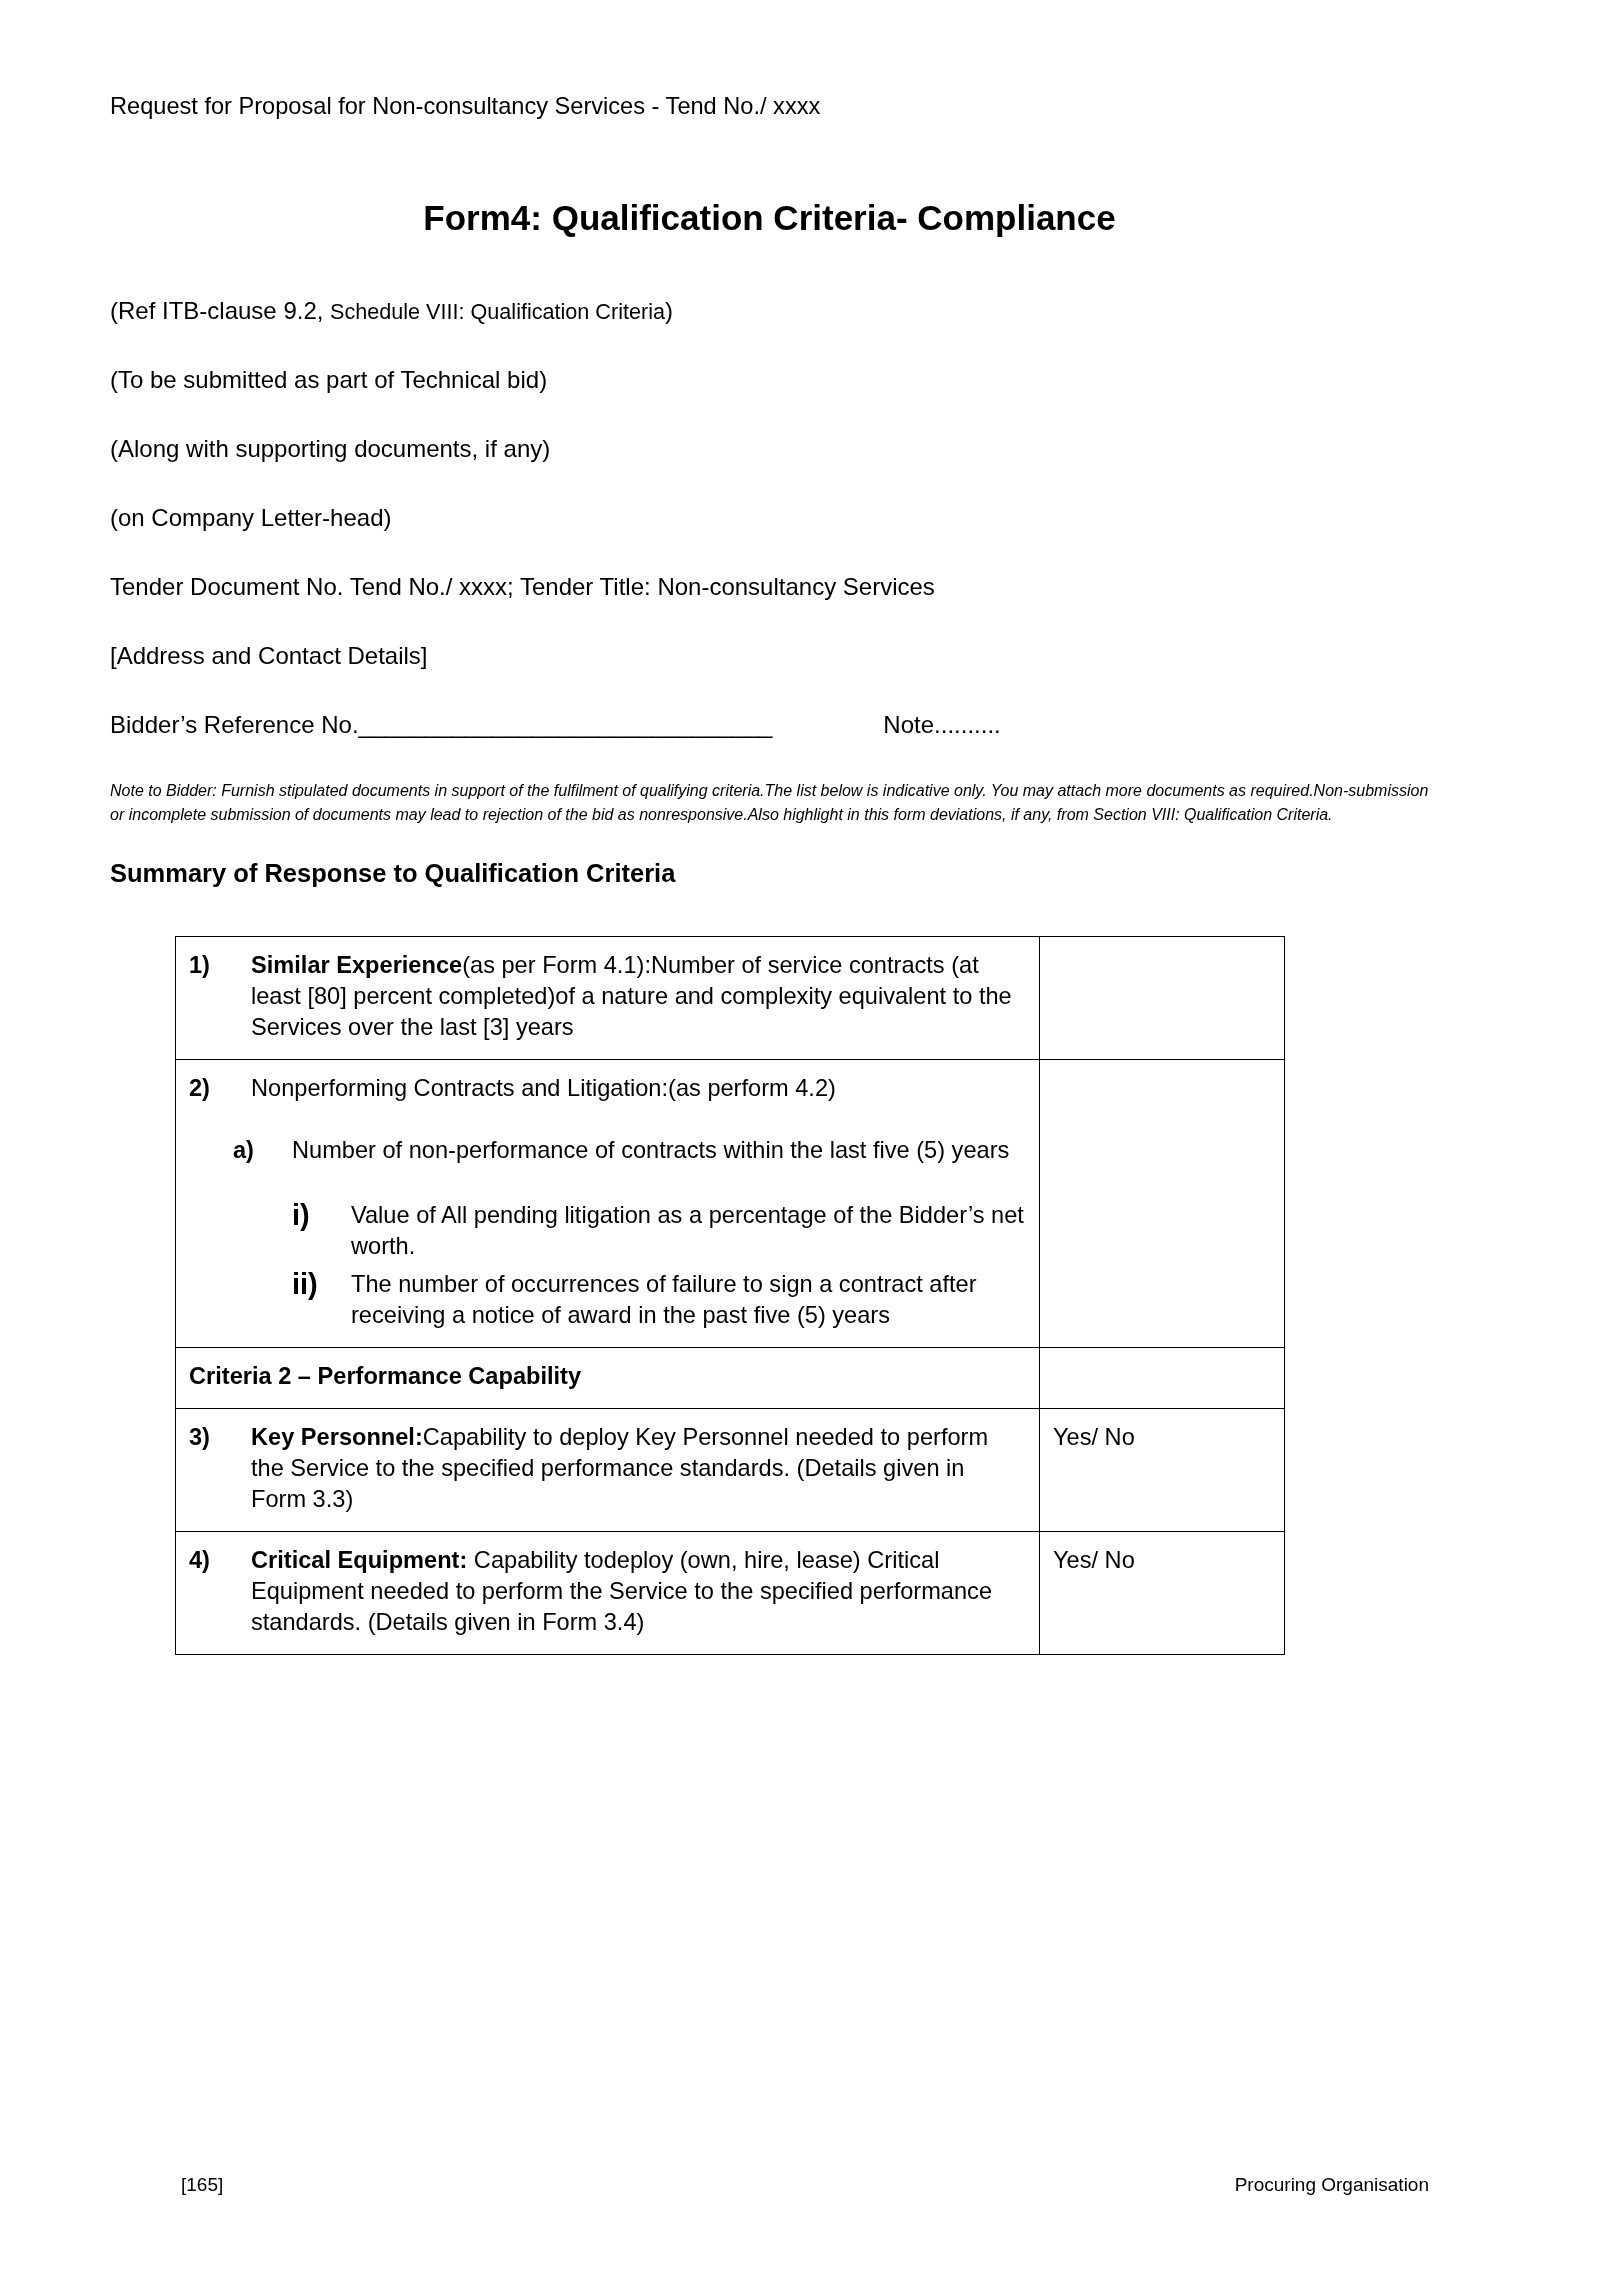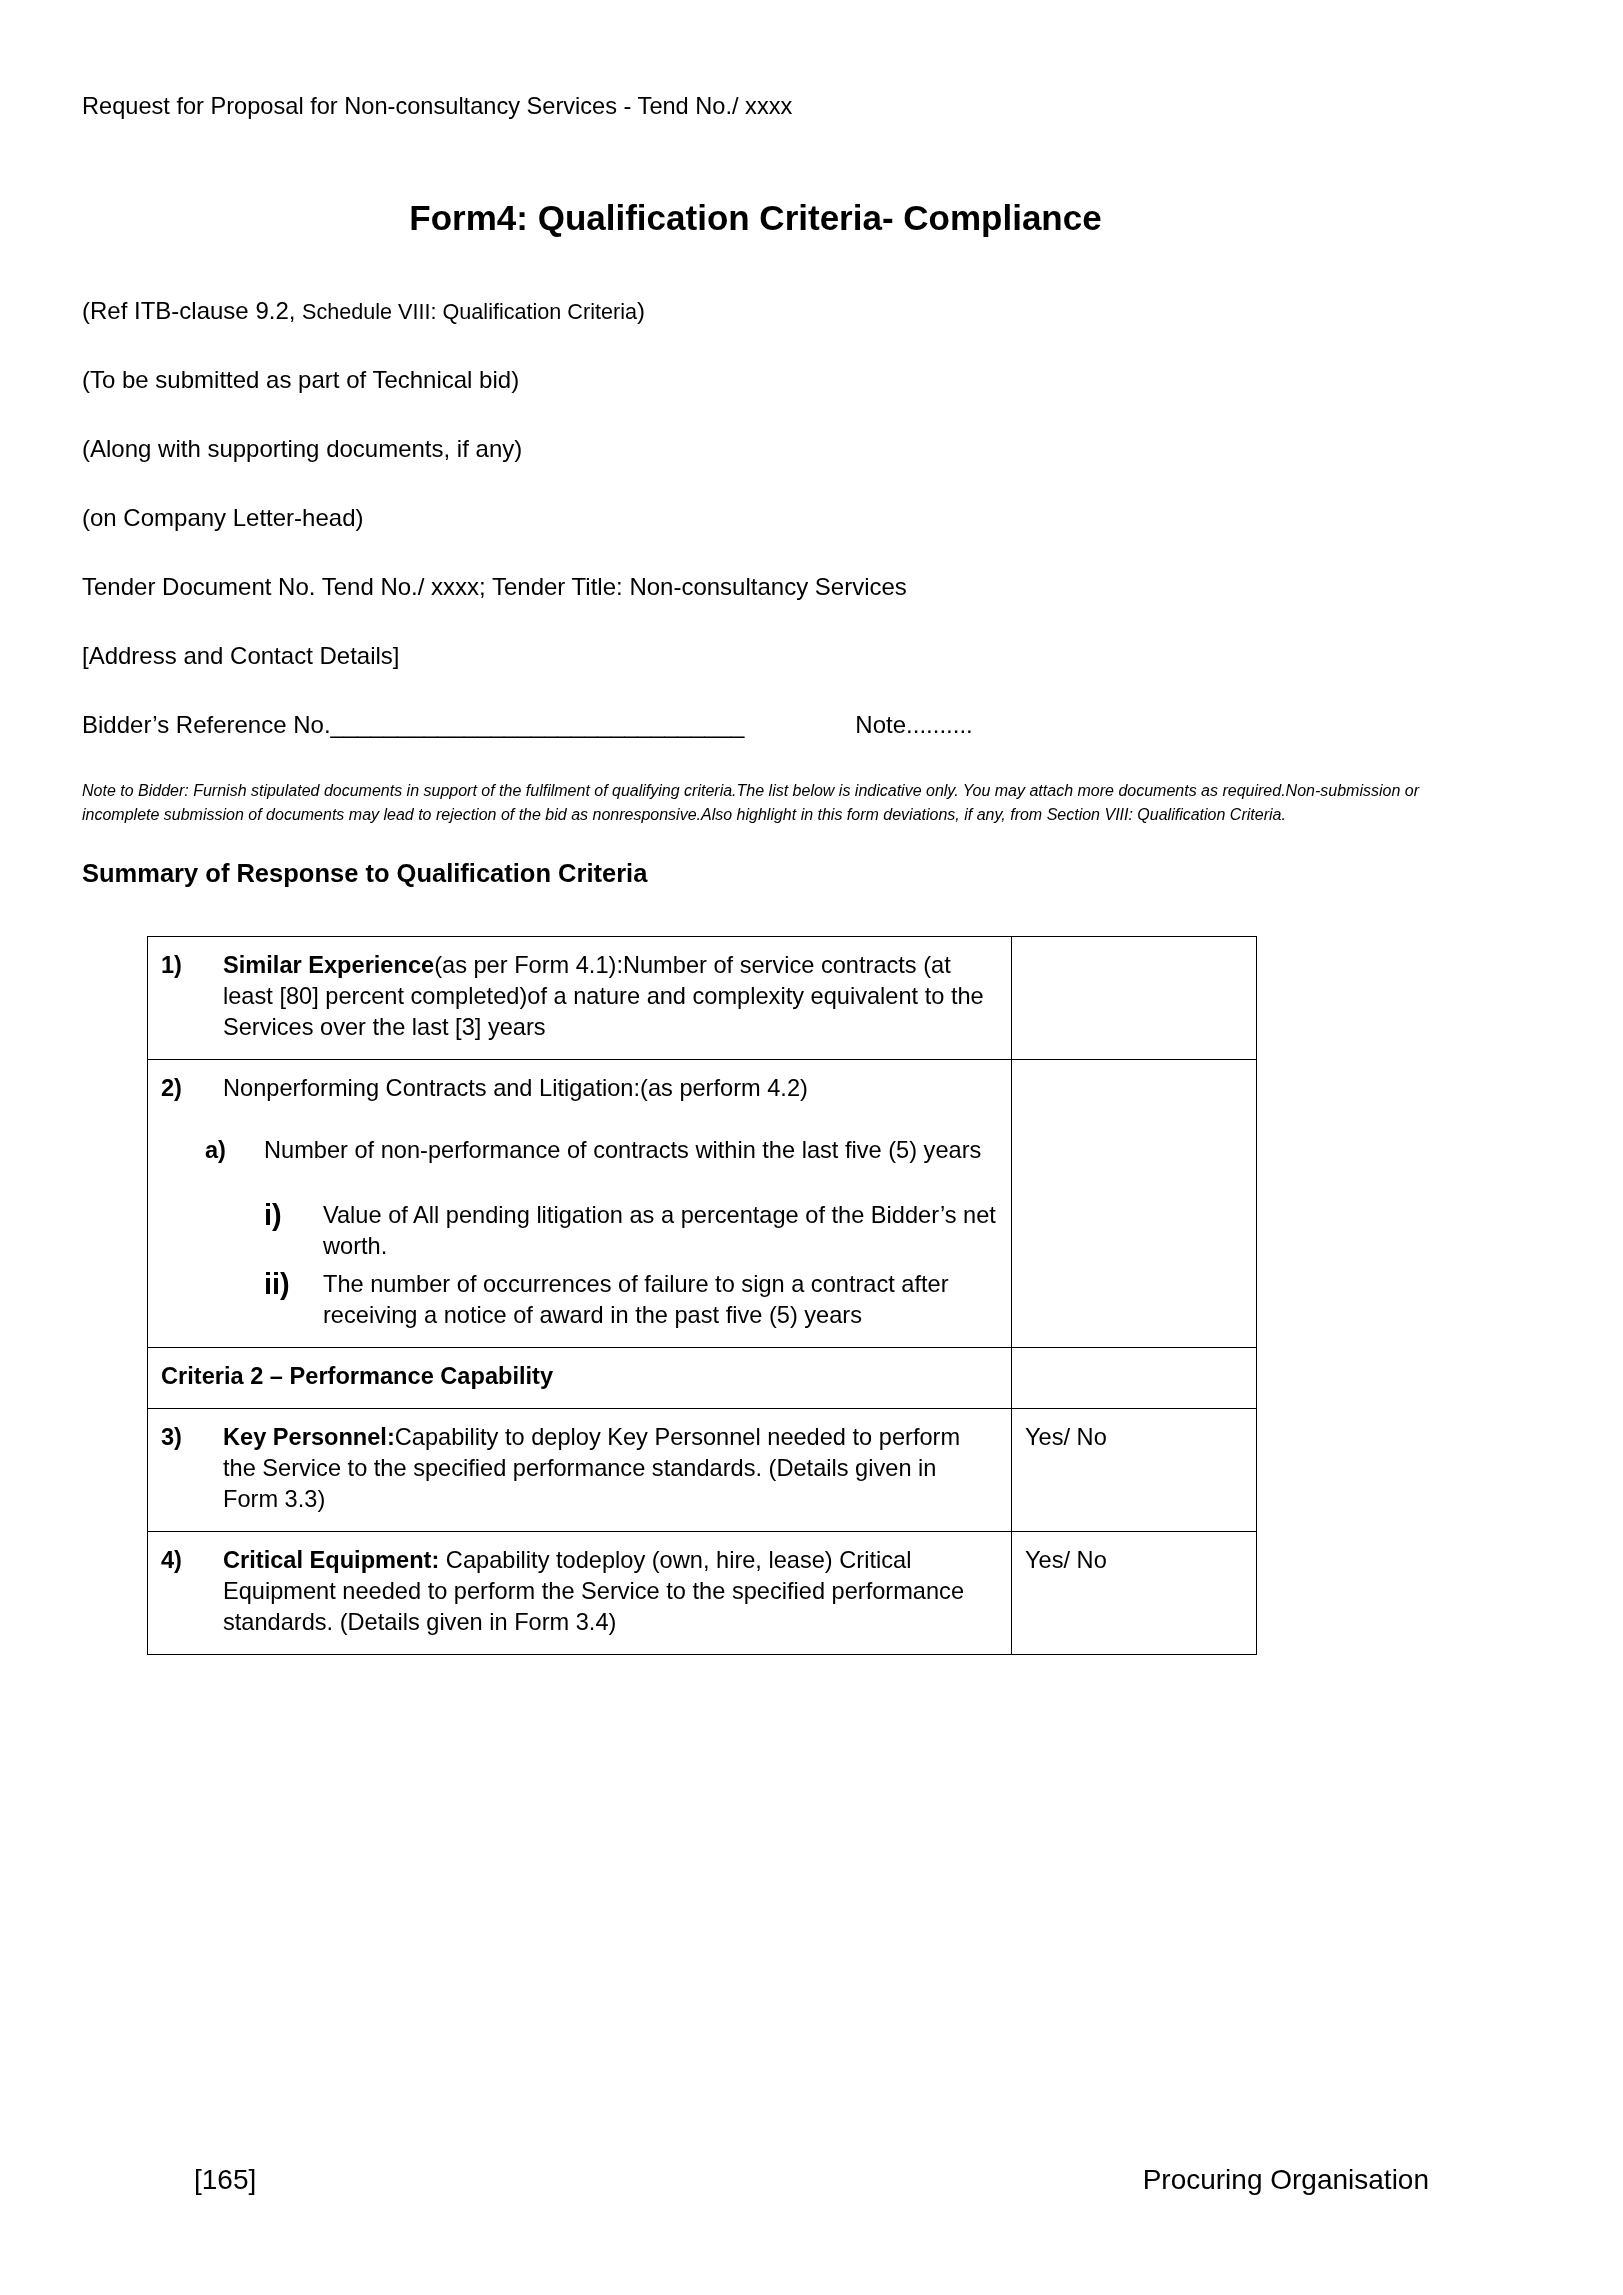--- a/index.html
+++ b/index.html
@@ -7,21 +7,21 @@
   body {
     font-family: "Liberation Sans", sans-serif;
     color: #000;
     width: 1623px;
   }
   .page {
     position: relative;
     width: 1623px;
     height: 2295px;
     background: #ffffff;
-    padding: 92px 194px 0 82px;
+    padding: 92px 194px 0 110px;
     overflow: hidden;
   }
   .doc-header {
     font-size: 23.6px;
     line-height: 1.25;
     margin-bottom: 77px;
   }
   .form-title {
     font-size: 35px;
     font-weight: bold;
@@ -77,26 +77,26 @@
   .sub-roman { margin-left: 103px; margin-top: 34px; }
   .sub-roman .num {
     flex: 0 0 59px;
     font-size: 29px;
     line-height: 1.05;
   }
   .sub-roman + .sub-roman { margin-top: 6.5px; }
   .criteria2-label { font-weight: bold; }
   .doc-footer {
     position: absolute;
-    left: 194px;
+    left: 181px;
     right: 194px;
     bottom: 99px;
     display: flex;
     justify-content: space-between;
-    font-size: 28px;
+    font-size: 19px;
     gap: 40px;
   }
 </style>
 </head>
 <body>
 
 <div class="page">
 
   <div class="doc-header">Request for Proposal for Non-consultancy Services - Tend No./ xxxx</div>
 

